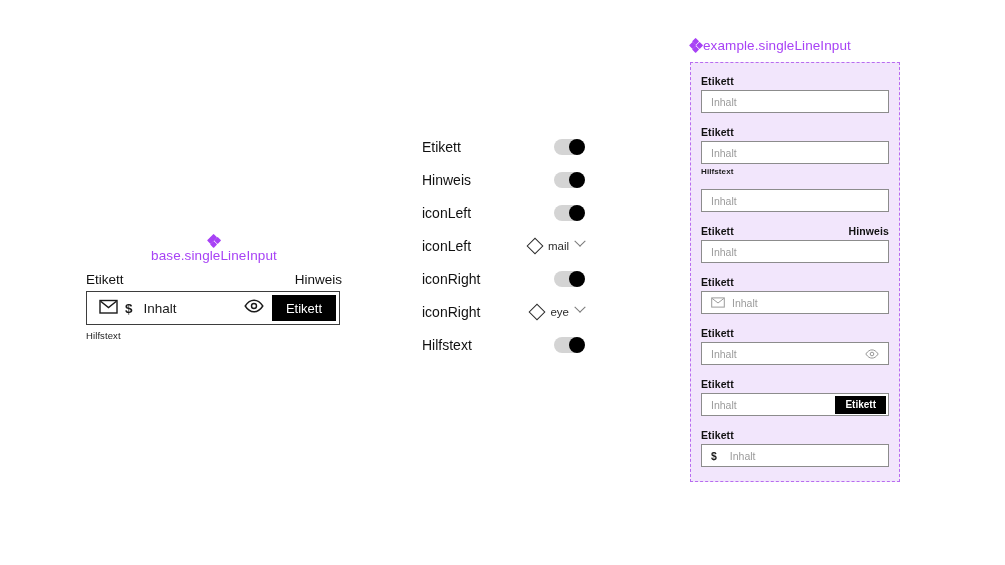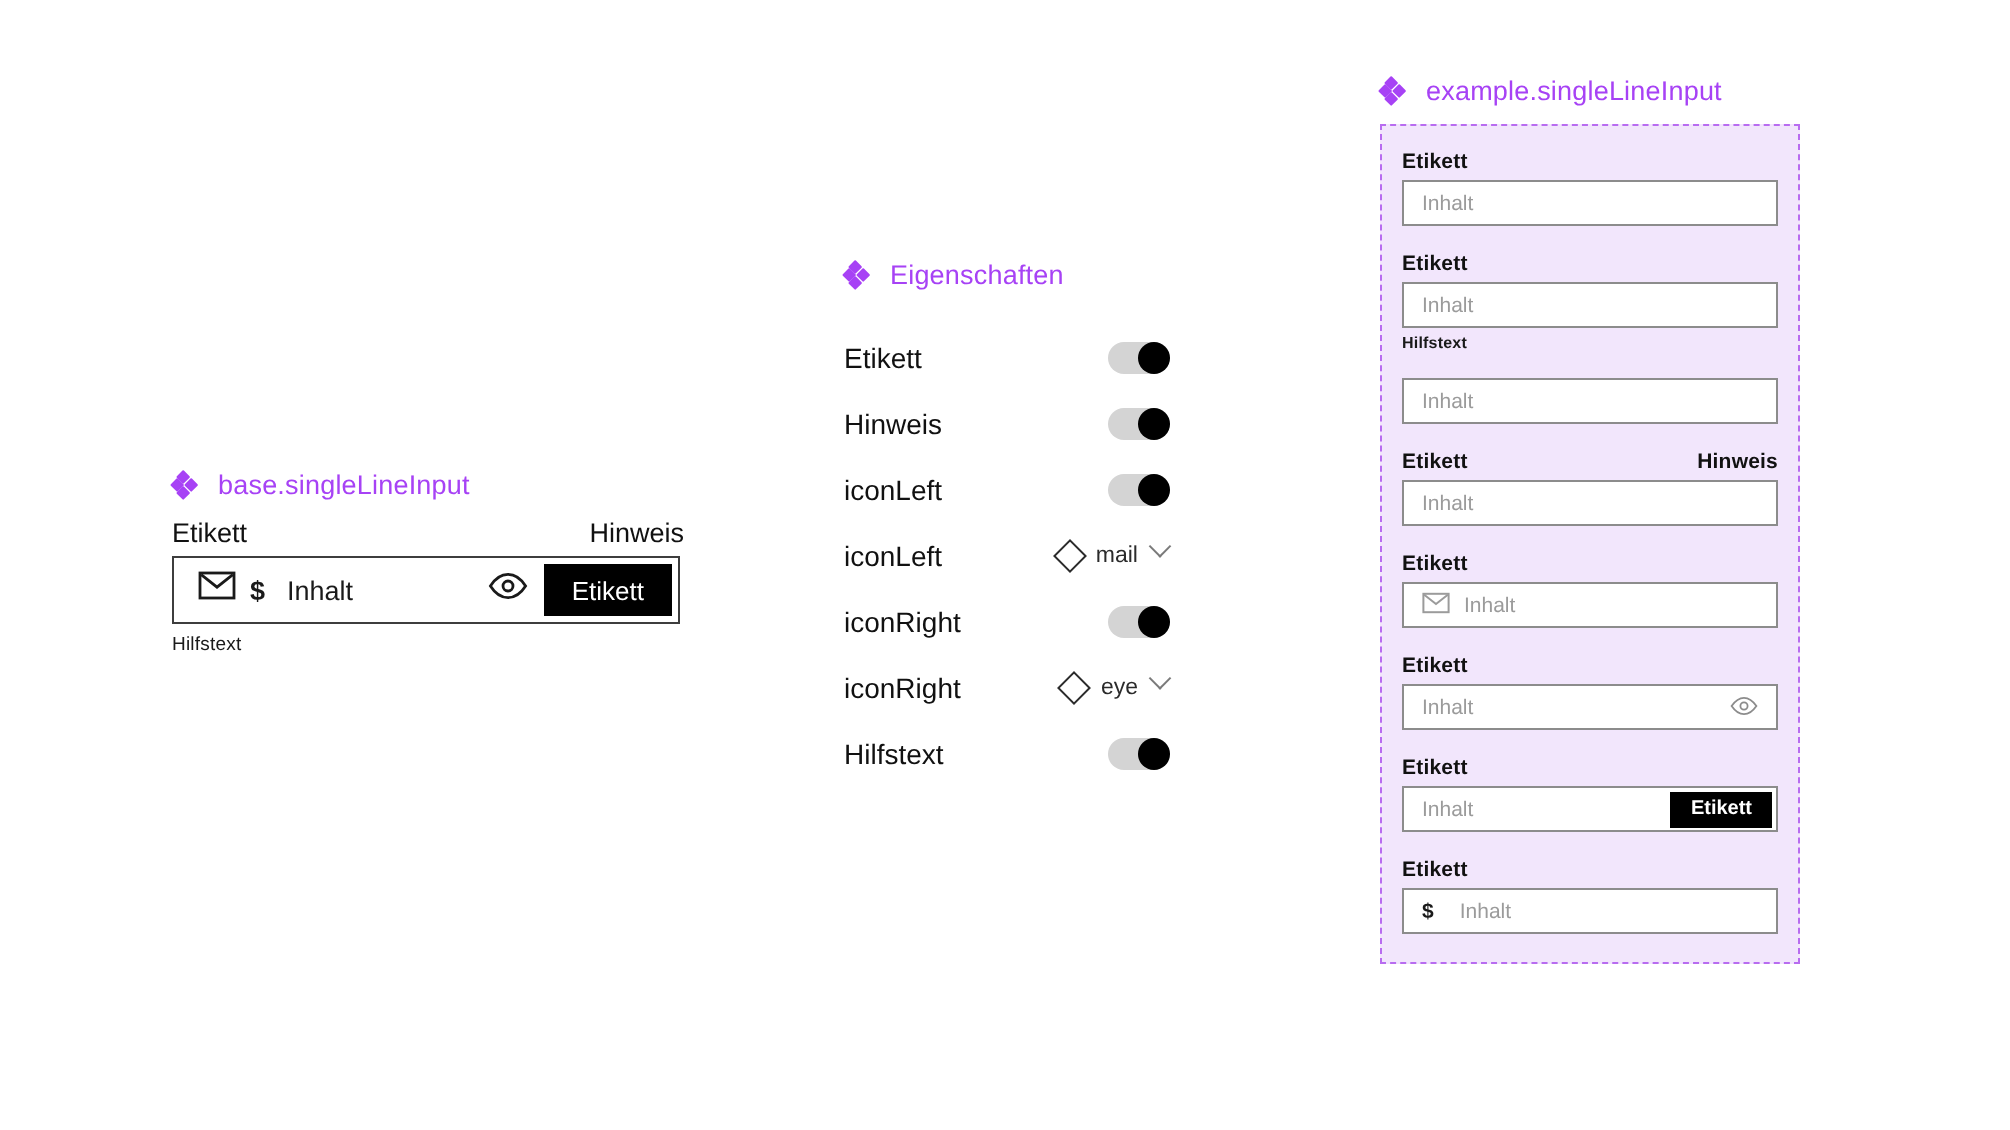--- a/index.html
+++ b/index.html
@@ -15,21 +15,21 @@
     font-family: "Liberation Sans", sans-serif;
     color: #1a1a1a;
     -webkit-font-smoothing: antialiased;
   }
 
   
   .comp-heading {
     position: absolute;
     display: flex;
     align-items: center;
-    gap: 11px;
+    gap: 1px;
     color: #a742f5;
     font-size: 13.5px;
     letter-spacing: .1px;
     white-space: nowrap;
   }
   .fig-icon {
     width: 12px;
     height: 12px;
     position: relative;
     flex: 0 0 auto;
@@ -42,21 +42,21 @@
     transform: rotate(45deg);
     border-radius: .5px;
   }
   .fig-icon i.t { left: 3.4px; top: -0.4px; }
   .fig-icon i.l { left: -0.4px; top: 3.4px; }
   .fig-icon i.r { left: 7.2px; top: 3.4px; }
   .fig-icon i.b { left: 3.4px; top: 7.2px; }
 
   
   #base-section { position: absolute; left: 86px; top: 235px; }
-  #base-heading { position: static; margin-bottom: 9px; }
+  #base-heading { position: static; margin-bottom: 9px; flex-direction: column; }
   .base-labelrow {
     display: flex;
     justify-content: space-between;
     align-items: baseline;
     width: 256px;
     font-size: 13.5px;
     color: #111;
     margin-bottom: 4px;
   }
   .base-field {
@@ -251,29 +251,20 @@
       </svg>
     </span>
     <span class="base-btn">Etikett</span>
   </div>
 
   <div class="base-help">Hilfstext</div>
 </div>
 
 <div id="props-section">
 
-  <div class="comp-heading" id="props-heading">
-    <span class="fig-icon">
-        <i class="t"></i>
-        <i class="l"></i>
-        <i class="r"></i>
-        <i class="b"></i>
-      </span>
-    <span>Eigenschaften</span>
-  </div>
 
   <div class="prop-row">
     <span class="prop-label">Etikett</span>
     <span class="switch">
         <span class="knob"></span>
       </span>
   </div>
 
   <div class="prop-row">
     <span class="prop-label">Hinweis</span>

